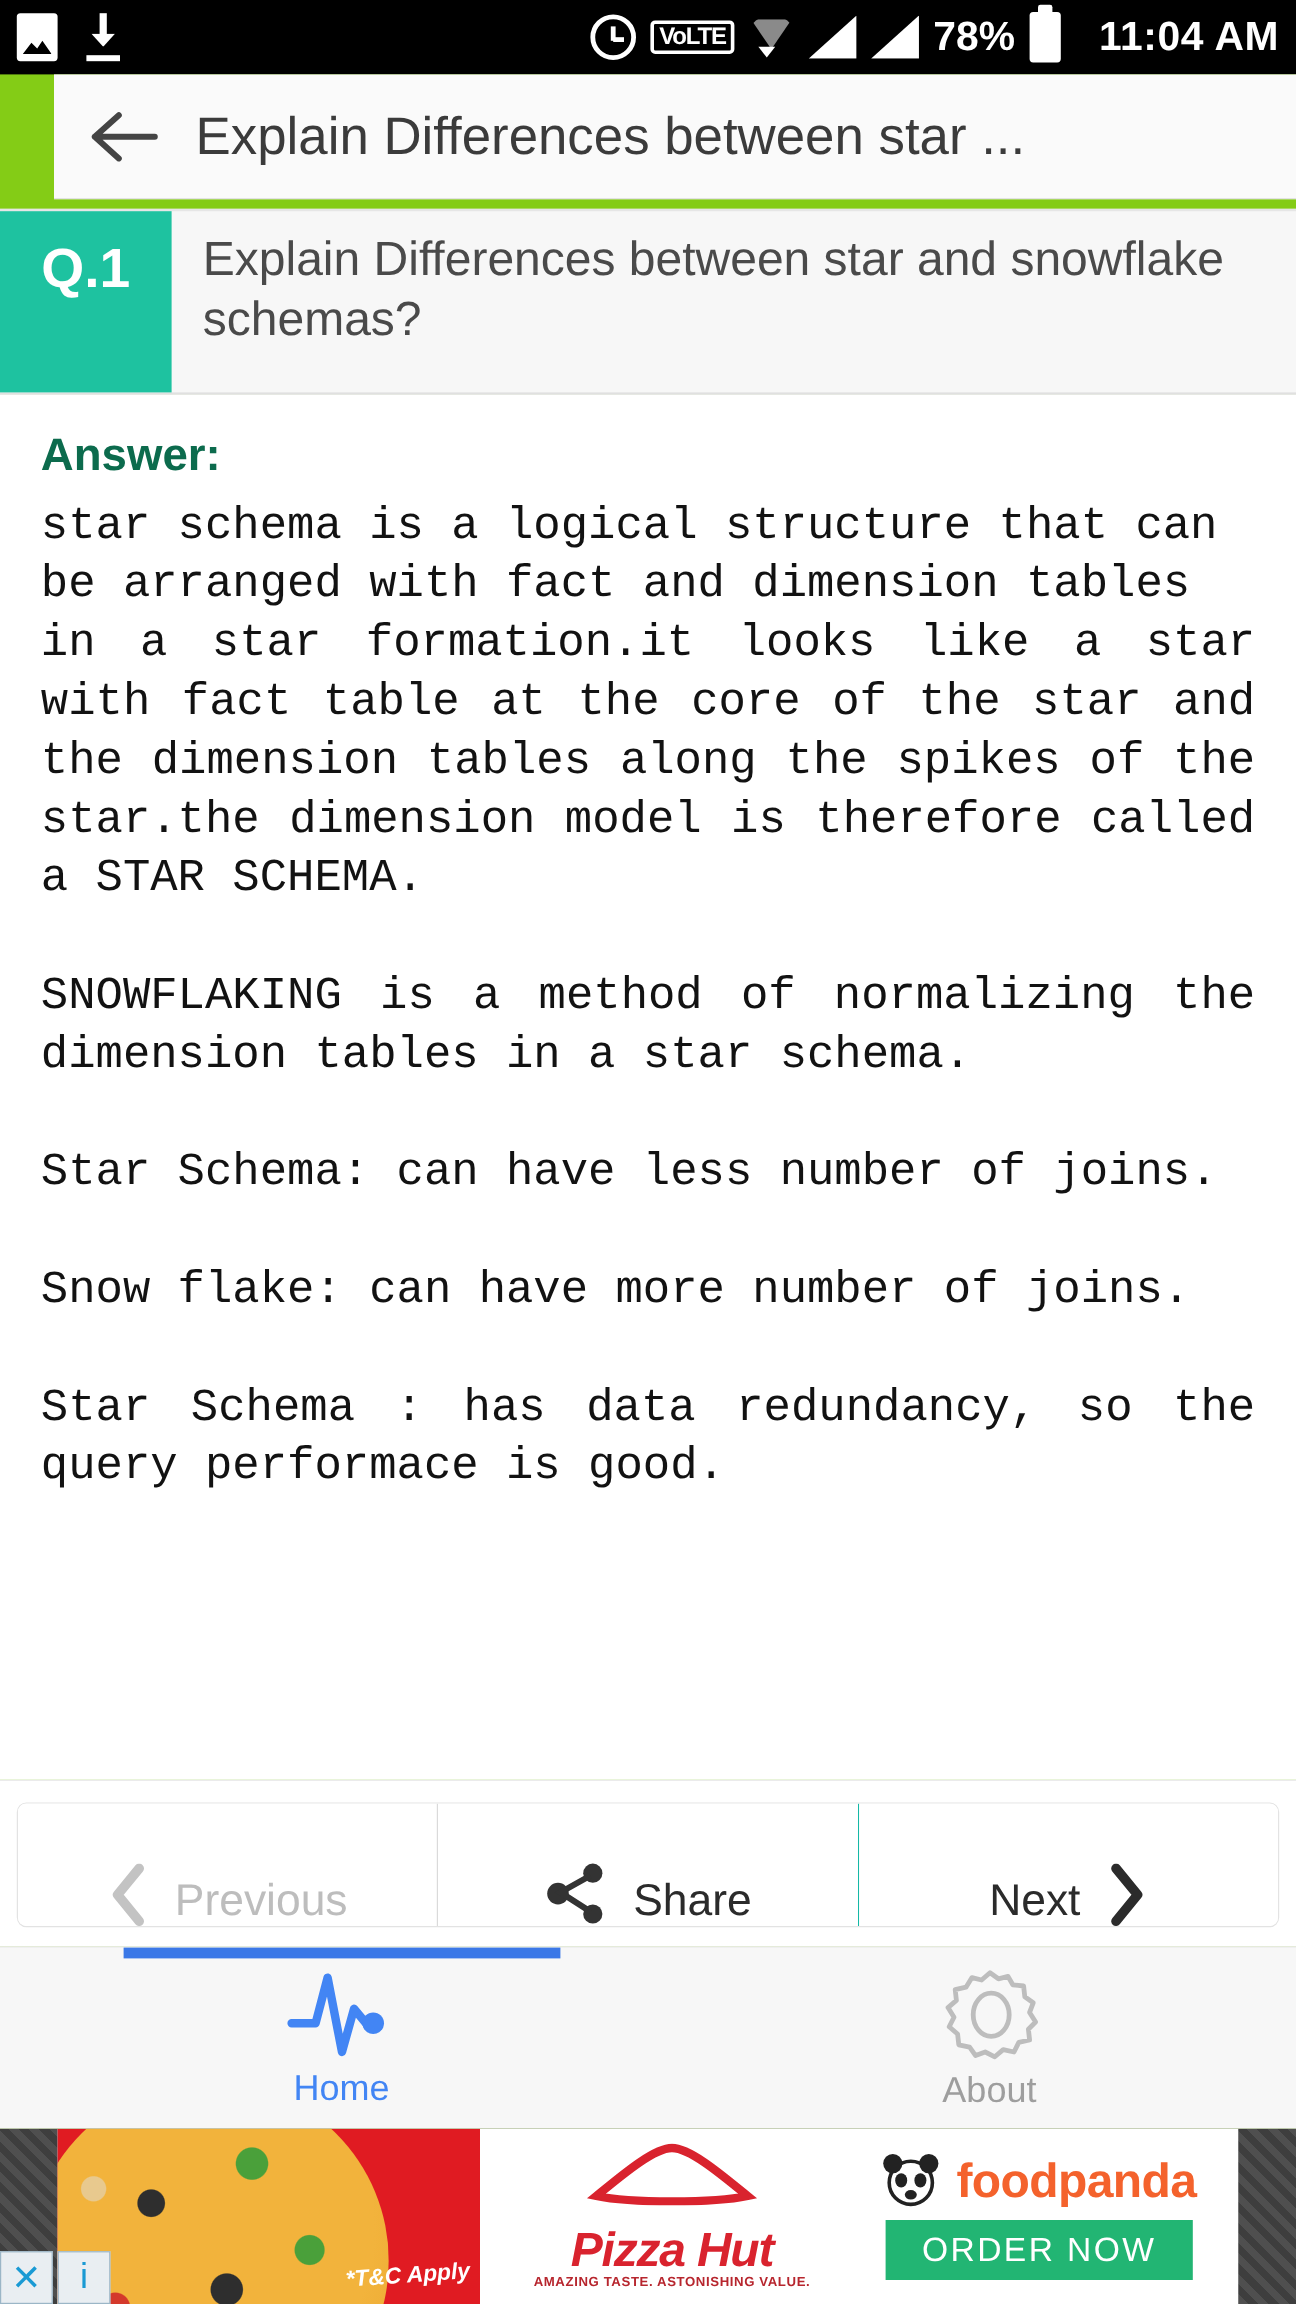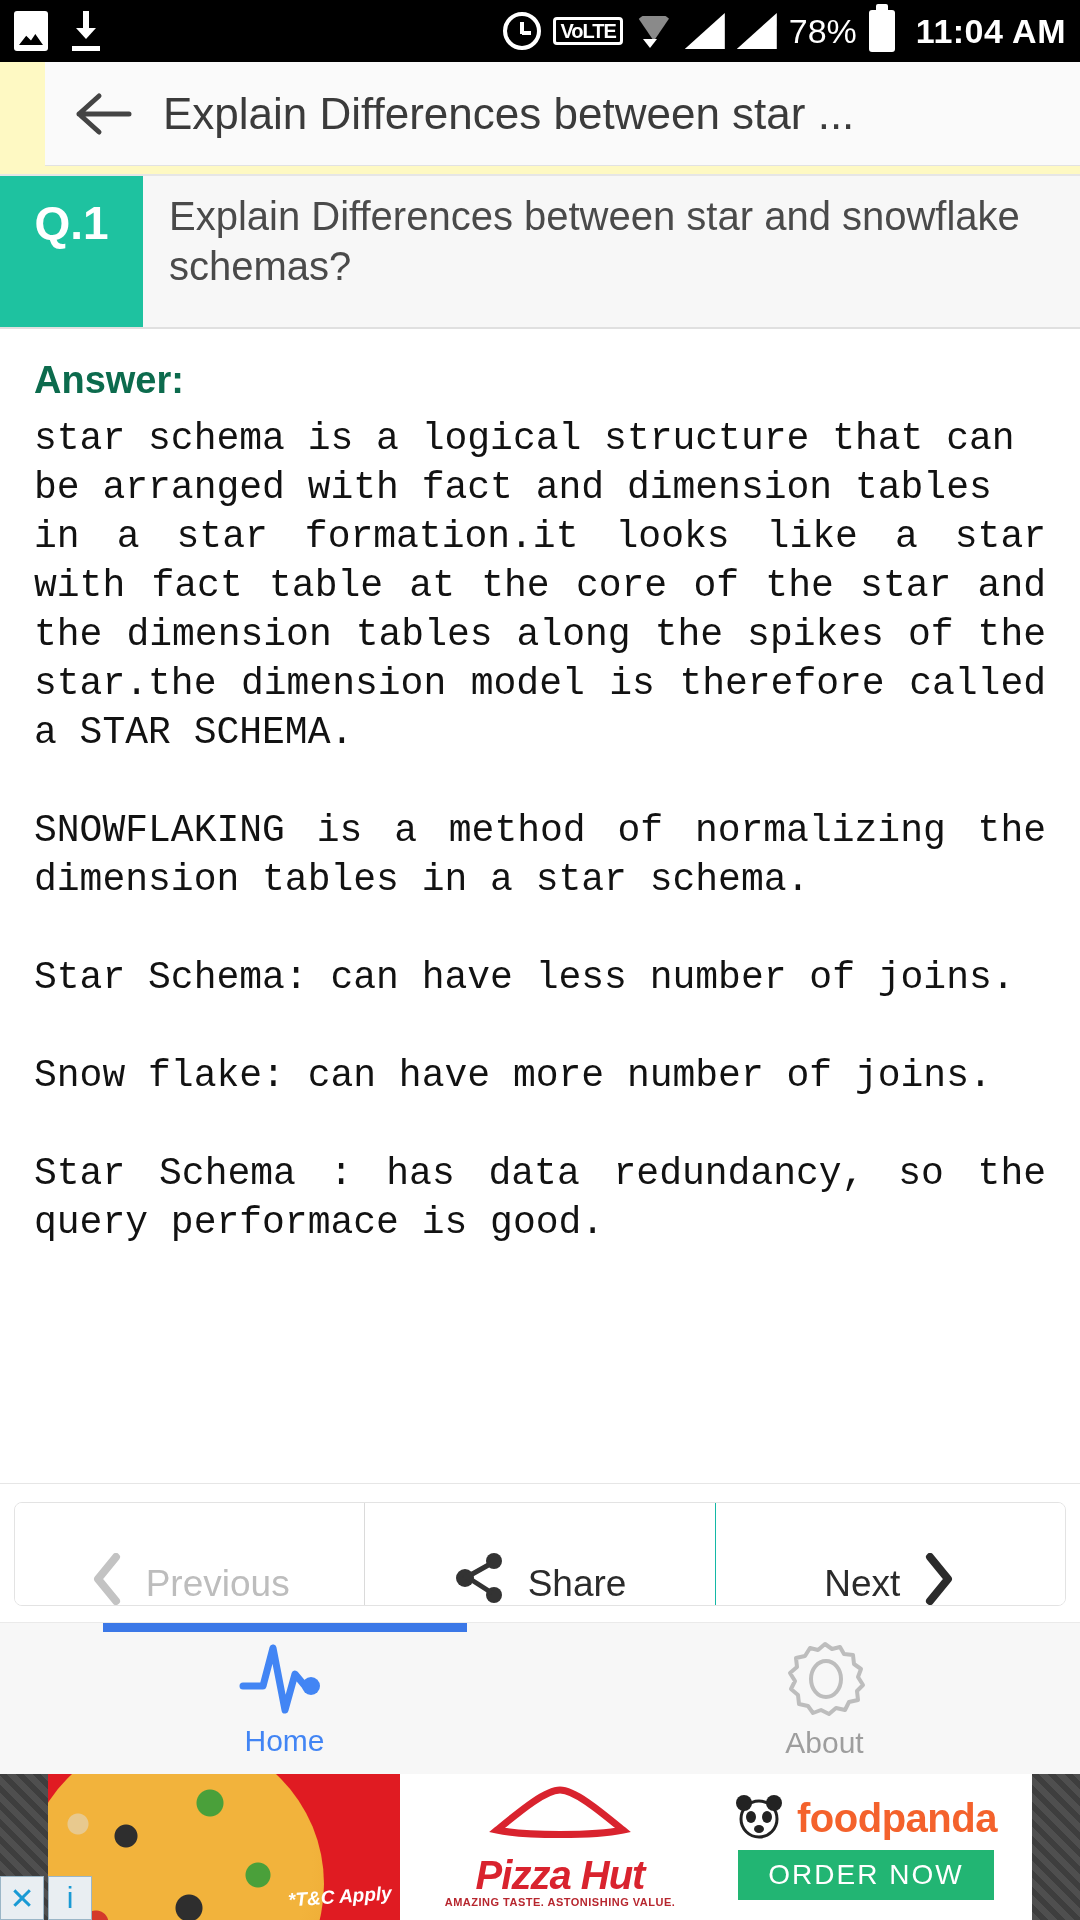--- a/index.html
+++ b/index.html
@@ -2,32 +2,32 @@
 <html><head>
 <meta charset="utf-8">
 <style>
   * { box-sizing: border-box; margin: 0; padding: 0; }
   html, body {
     width: 1080px; height: 1920px;
     background: #ffffff;
     font-family: "Liberation Sans", sans-serif;
     overflow: hidden;
   }
-  #app { width: 1080px; height: 1920px; position: relative; display: flex; flex-direction: column; background:#fef9c3; }
+  #app { width: 1080px; height: 1920px; position: relative; display: flex; flex-direction: column; background:#84cc16; }
 
   
   .statusbar {
     height: 62px; background: #000; color: #fff;
     display: flex; align-items: center; padding: 0 14px;
     flex: 0 0 62px;
   }
   .sb-left { display: flex; align-items: center; gap: 22px; }
   .sb-right { margin-left: auto; display: flex; align-items: center; gap: 12px; }
-  .sb-time { font-size: 34px; font-weight: 700; letter-spacing: .5px; margin-left: 9px; }
-  .sb-batt-pct { font-size: 34px; font-weight: 400; }
+  .sb-time { font-size: 34px; font-weight: 700; letter-spacing: .5px; margin-left: 20px; }
+  .sb-batt-pct { font-size: 34px; font-weight: 700; }
   .icon-photo { width: 34px; height: 40px; background: #fff; border-radius: 3px; position: relative; }
   .icon-photo::after {
     content: ""; position: absolute; left: 5px; right: 5px; bottom: 6px; height: 13px;
     background: #000;
     clip-path: polygon(0% 100%, 30% 28%, 50% 65%, 68% 15%, 100% 100%);
   }
   .icon-dl { width: 32px; height: 40px; position: relative; }
   .icon-dl::before {
     content: ""; position: absolute; left: 13px; top: 0; width: 6px; height: 22px; background: #fff;
   }

